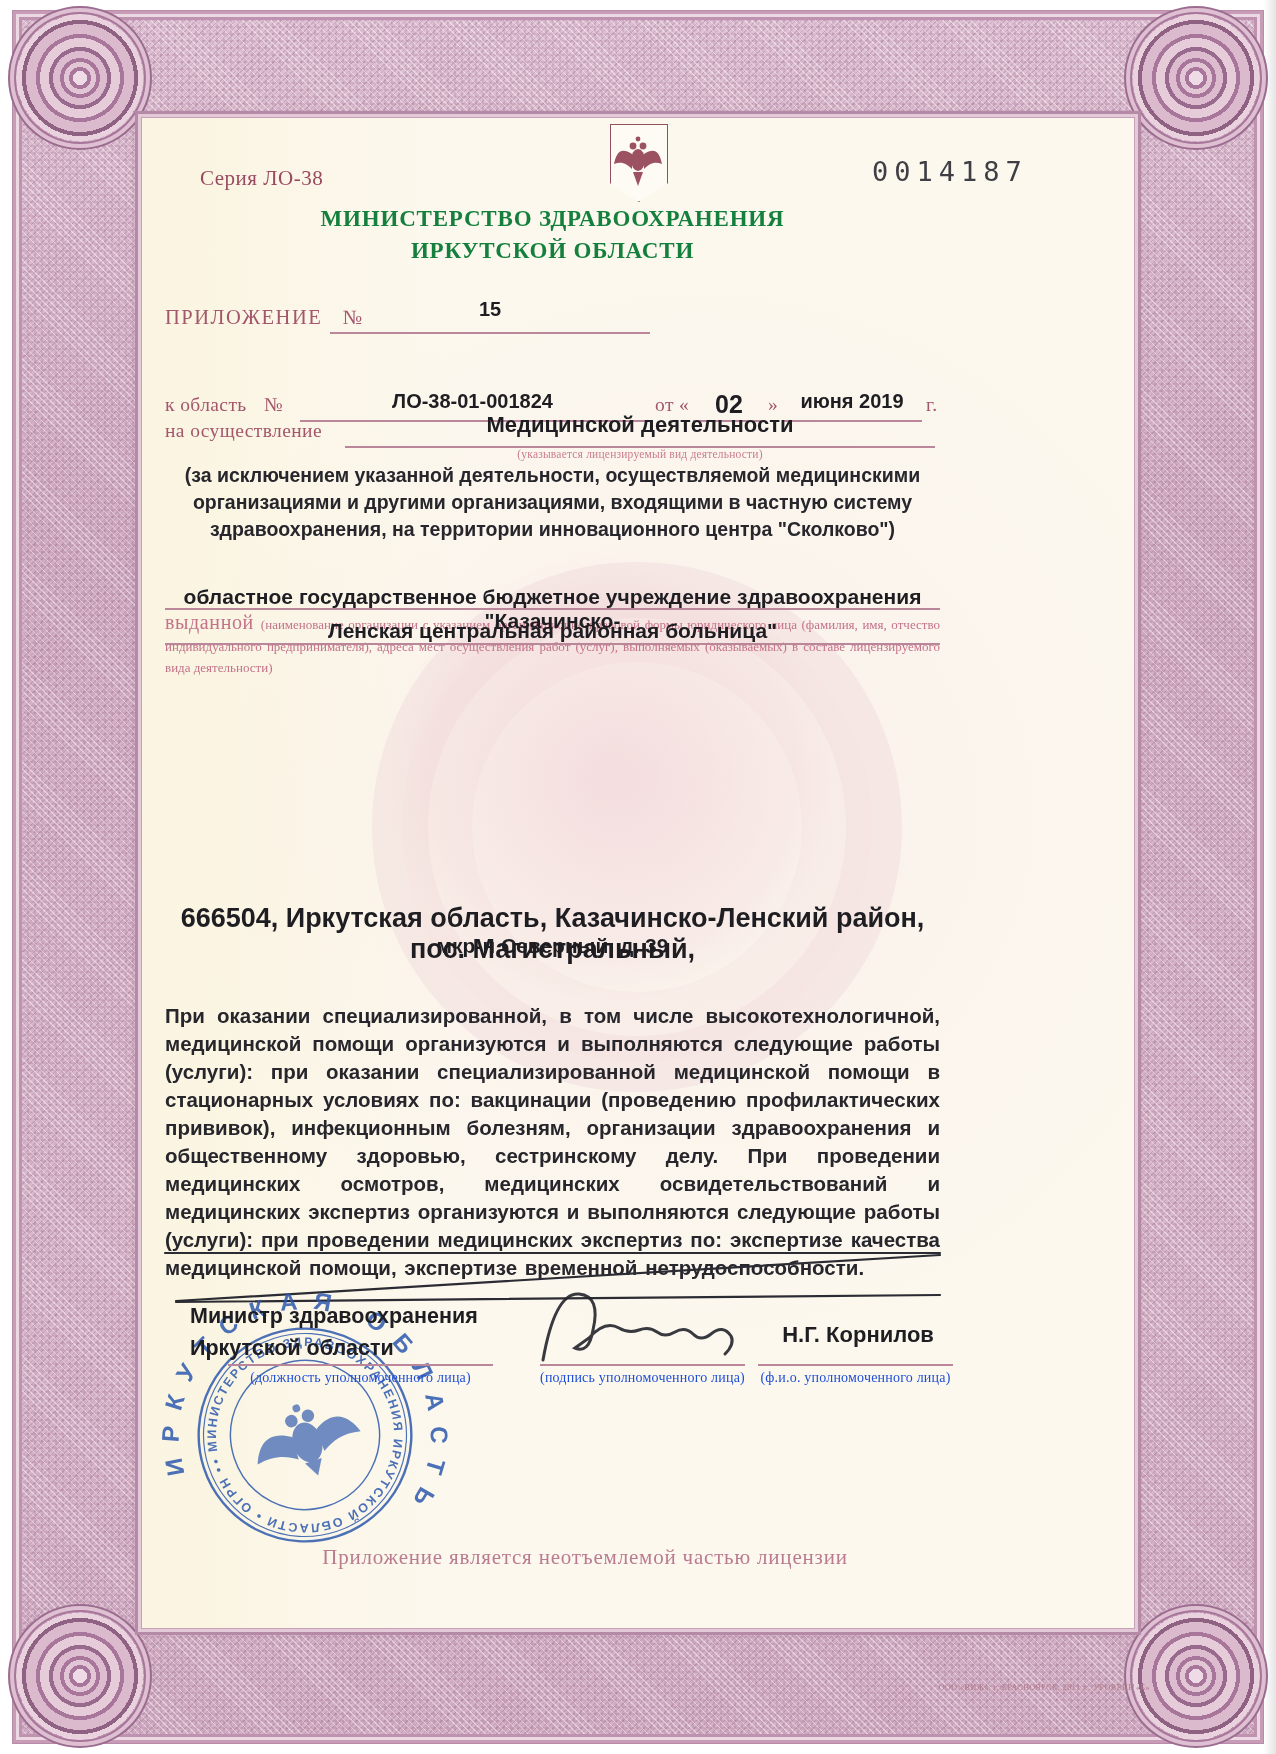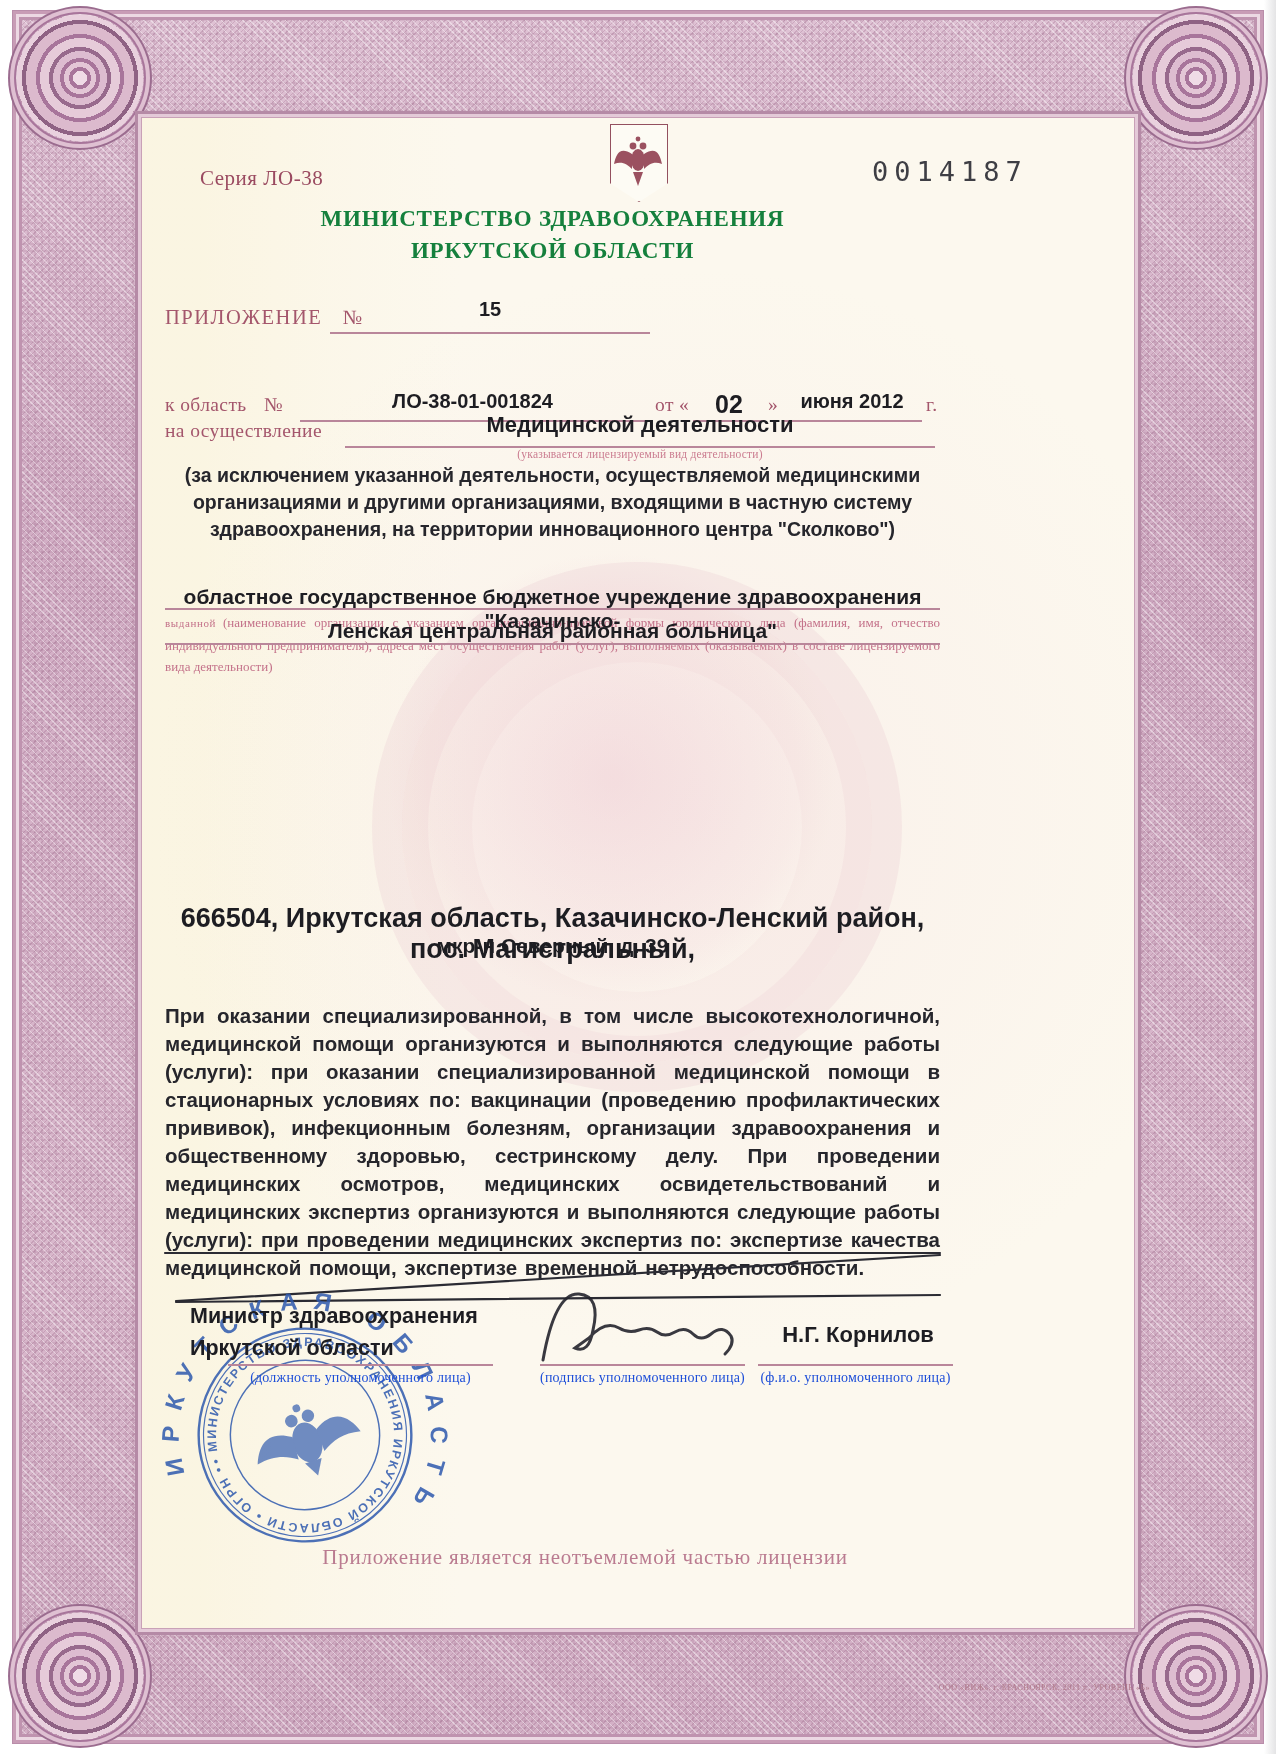--- a/index.html
+++ b/index.html
@@ -46,21 +46,21 @@
   .lbl-big{color:#a4566c;font-size:20.5px;letter-spacing:1.5px;}
   .val{font-family:"Liberation Sans",sans-serif;font-weight:bold;color:#1d1d22;}
   .center{text-align:center;}
   .redcap{color:#cb7c90;font-size:11.5px;letter-spacing:.2px;}
   .rule{position:absolute;height:2px;background:#b9869a;}
   .serial{font-family:"DejaVu Sans Mono",monospace;font-size:27px;letter-spacing:6px;color:#3e3e44;}
   .head{color:#15803d;font-weight:bold;font-size:23px;letter-spacing:.8px;}
   .series{color:#9a4a60;font-size:21px;letter-spacing:.5px;}
   .body-par{font-family:"Liberation Sans",sans-serif;font-weight:bold;color:#26262c;}
   .org-cap{color:#c4728a;font-size:13px;line-height:21.5px;text-align:justify;}
-  .vyd{font-size:11px;letter-spacing:.6px;margin-right:7px;margin-top:36px;}
+  .vyd{font-size:20px;letter-spacing:.6px;margin-right:7px;margin-top:36px;}
   .footer-note{color:#ba7b90;font-size:21px;letter-spacing:.8px;}
   .imprint{color:#b07a8a;font-size:8px;letter-spacing:.5px;text-align:right;}
 
   .arms-box{position:absolute;left:610px;top:124px;width:56px;height:76px;background:#fdfbf4;
     border:1.5px solid #93505f;
     clip-path:polygon(0 0,100% 0,100% 76%,50% 100%,0 76%);}
   .sig-caption{position:absolute;color:#1d4ed8;font-size:14px;text-align:center;letter-spacing:.2px;}
 </style>
 </head>
 <body>
@@ -105,21 +105,21 @@
   <div class="rule" style="left:330px;top:332px;width:320px;"></div>
 
   <div class="abs lbl" style="left:165px;top:394px;">к область</div>
   <div class="abs lbl" style="left:264px;top:394px;">№</div>
   <div class="abs val center" style="left:300px;top:390px;width:345px;font-size:20px;">ЛО-38-01-001824</div>
   <div class="rule" style="left:300px;top:420px;width:345px;"></div>
   <div class="abs lbl" style="left:655px;top:394px;">от «</div>
   <div class="abs val center" style="left:693px;top:390px;width:72px;font-size:25px;">02</div>
   <div class="rule" style="left:693px;top:420px;width:72px;"></div>
   <div class="abs lbl" style="left:768px;top:394px;">»</div>
-  <div class="abs val center" style="left:782px;top:390px;width:140px;font-size:20px;">июня 2012</div>
+  <div class="abs val center" style="left:782px;top:390px;width:140px;font-size:20px;">июня 2019</div>
   <div class="rule" style="left:782px;top:420px;width:140px;"></div>
   <div class="abs lbl" style="left:926px;top:394px;">г.</div>
 
   <div class="abs lbl" style="left:165px;top:420px;">на осуществление</div>
   <div class="abs val center" style="left:345px;top:412px;width:590px;font-size:22px;">Медицинской деятельности</div>
   <div class="rule" style="left:345px;top:446px;width:590px;"></div>
   <div class="abs redcap center" style="left:345px;top:448px;width:590px;">(указывается лицензируемый вид деятельности)</div>
 
   <div class="abs body-par center" style="left:165px;top:452px;width:775px;font-size:19.5px;line-height:27px;padding-top:10px;">(за исключением указанной деятельности, осуществляемой медицинскими организациями и другими организациями, входящими в частную систему здравоохранения, на территории инновационного центра "Сколково")</div>
 

